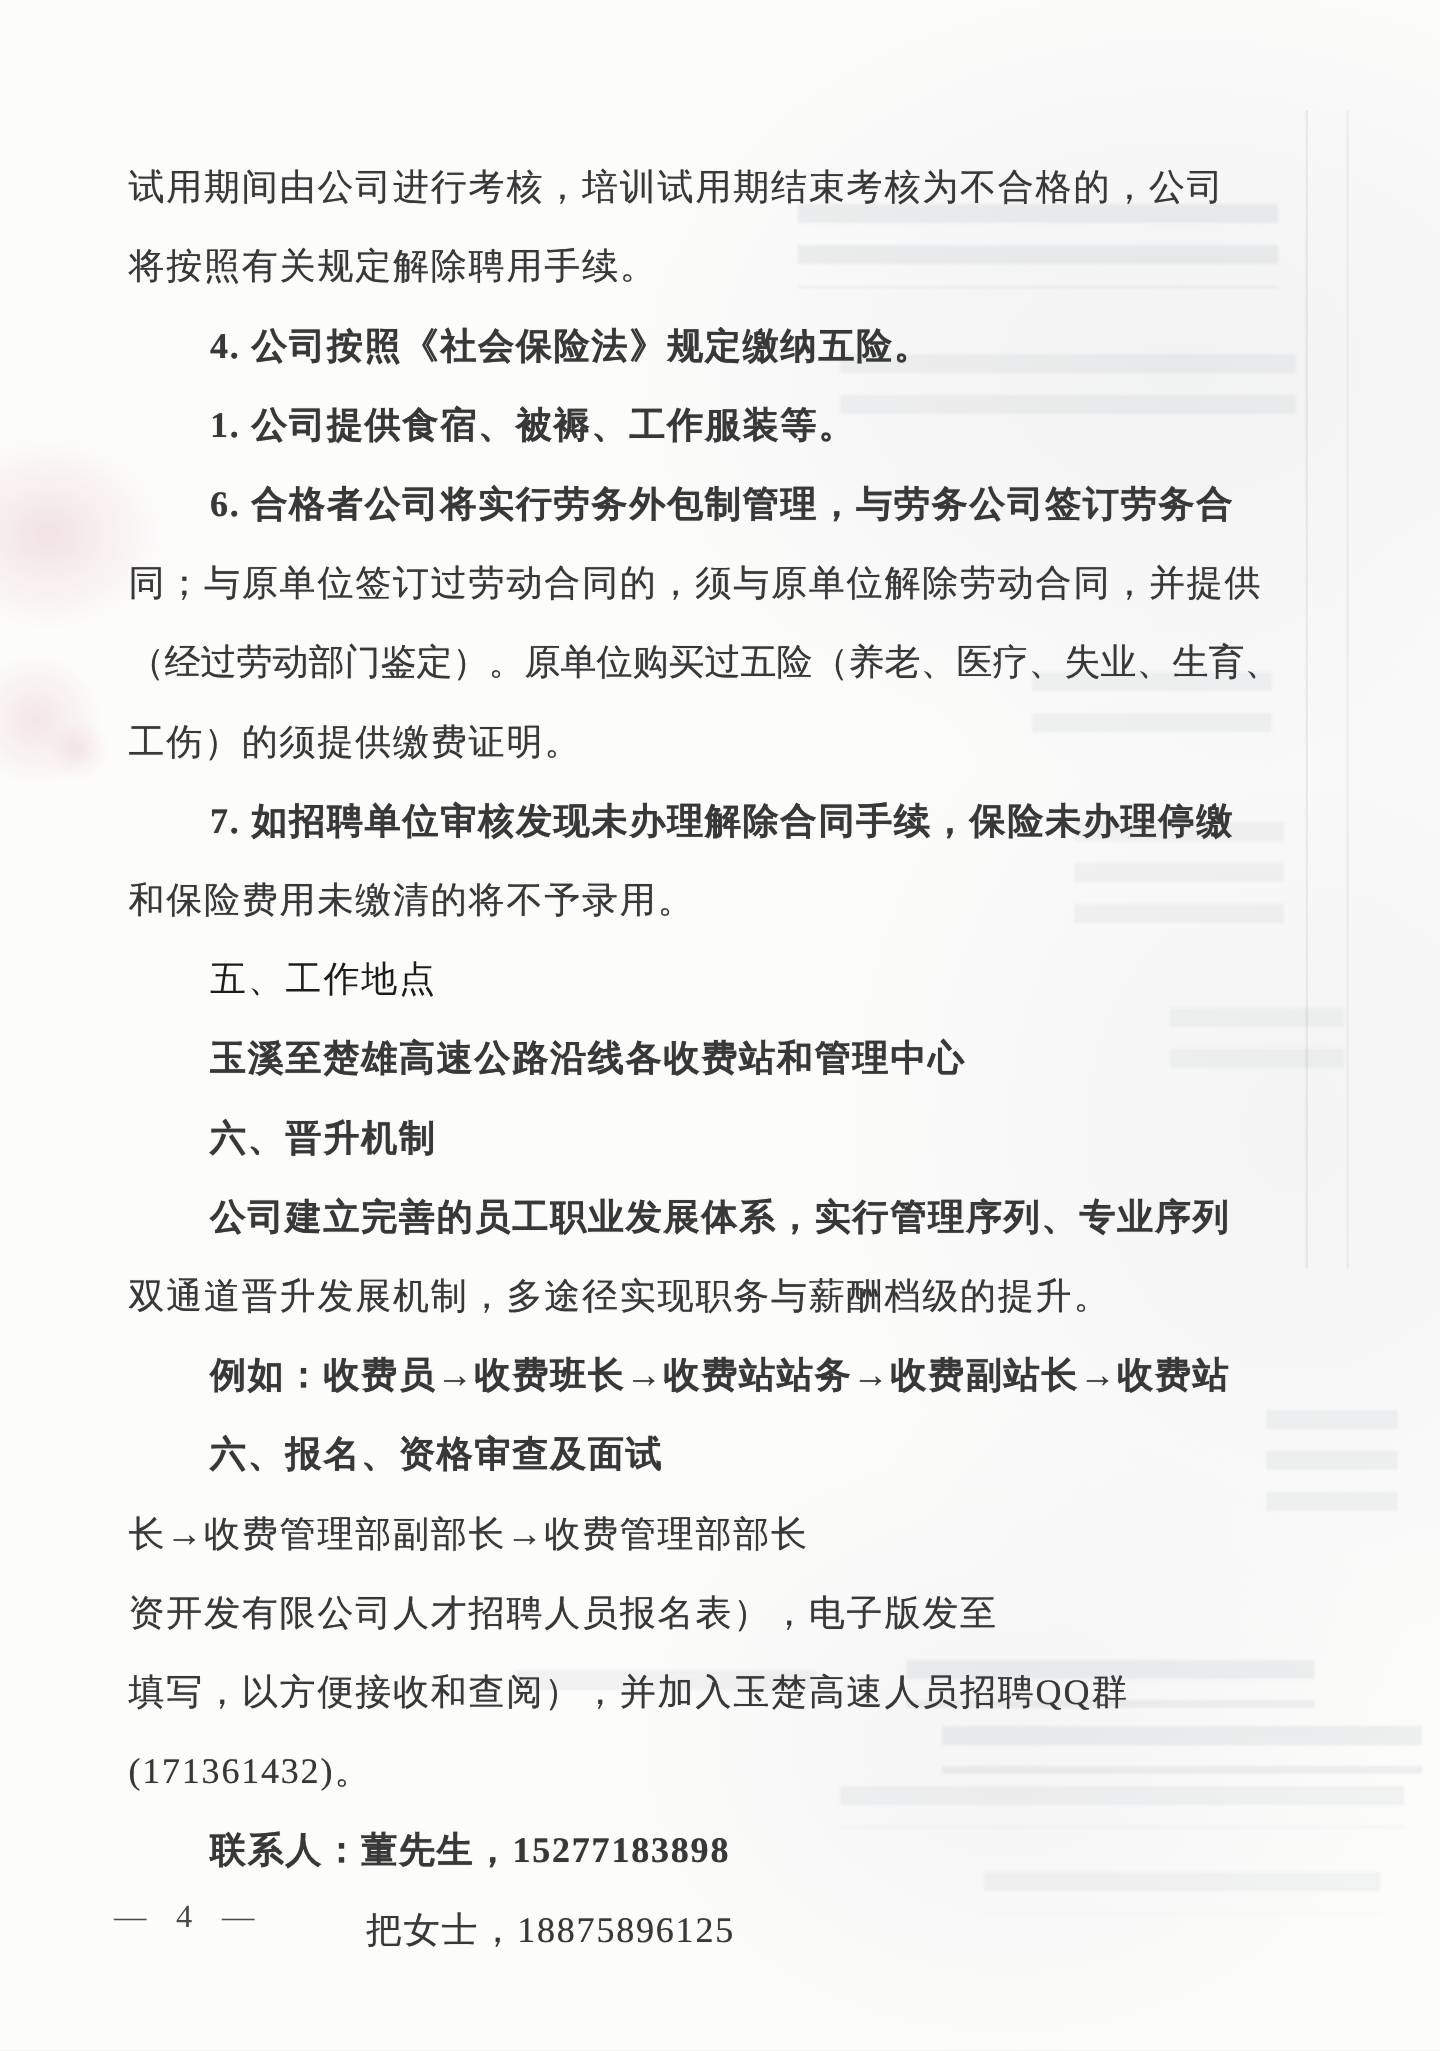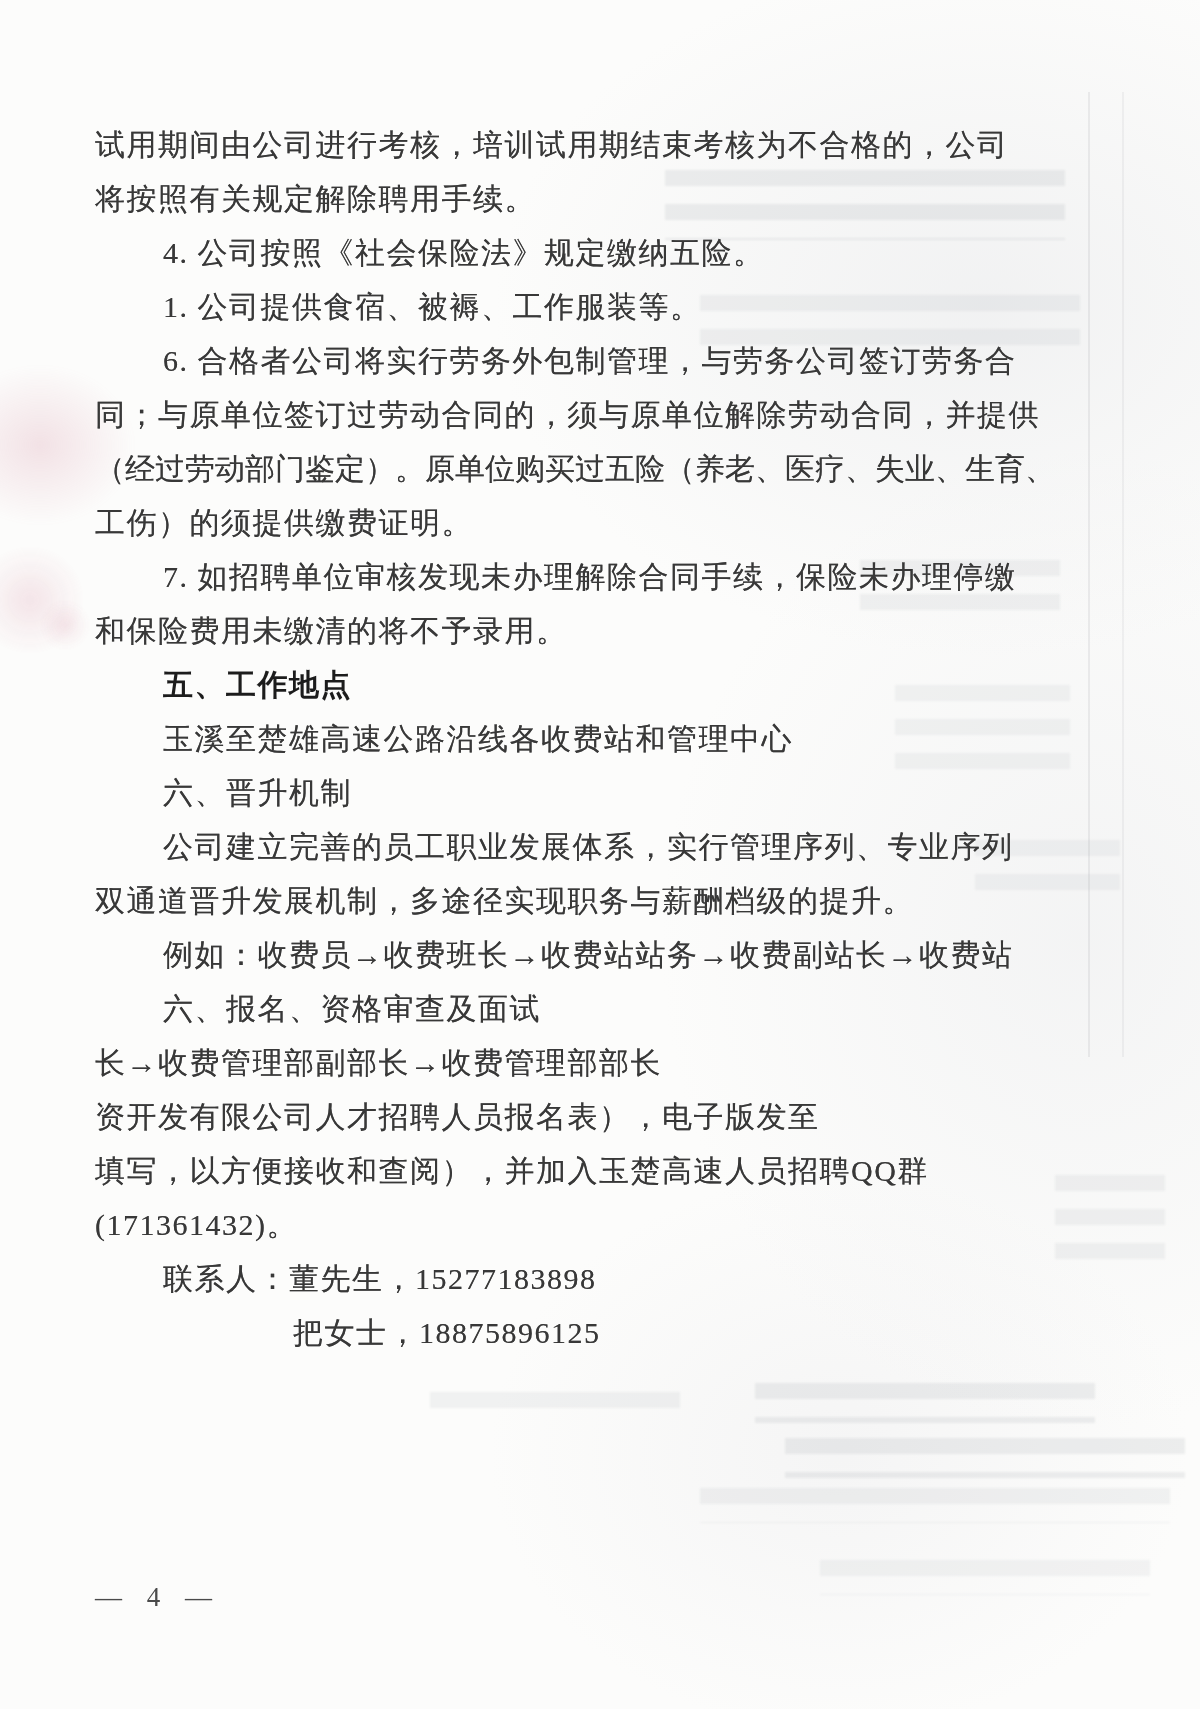--- a/index.html
+++ b/index.html
@@ -22,35 +22,35 @@
       var(--paper-color);
     overflow:hidden;
     font-family:"Liberation Serif","DejaVu Serif",serif;
   }
   .doc{
     position:absolute;
     left:95px;top:118px;
     width:1010px;
   }
   .ln{
-    margin:0;
+    margin:12px;
     height:54px;
     line-height:54px;
     font-size:30px;
     letter-spacing:1.5px;
     color:var(--text-color);
     white-space:nowrap;
     text-shadow:0 0 .6px rgba(70,70,70,.75);
   }
-  .ind{text-indent:68px;}
+  .ind{text-indent:68px;font-weight:bold;}
   .ind-deep{text-indent:198px;}
   .tight{letter-spacing:0;}
   .hd{
     font-family:"Liberation Sans","DejaVu Sans",sans-serif;
-    font-weight:700;
+    font-weight:400;
     color:var(--heading-color);
     text-shadow:none;
   }
   .pagenum{
     position:absolute;
     left:95px;top:1582px;
     font-size:27px;
     letter-spacing:9px;
     color:var(--pagenum-color);
     font-family:"Liberation Serif","DejaVu Serif",serif;

